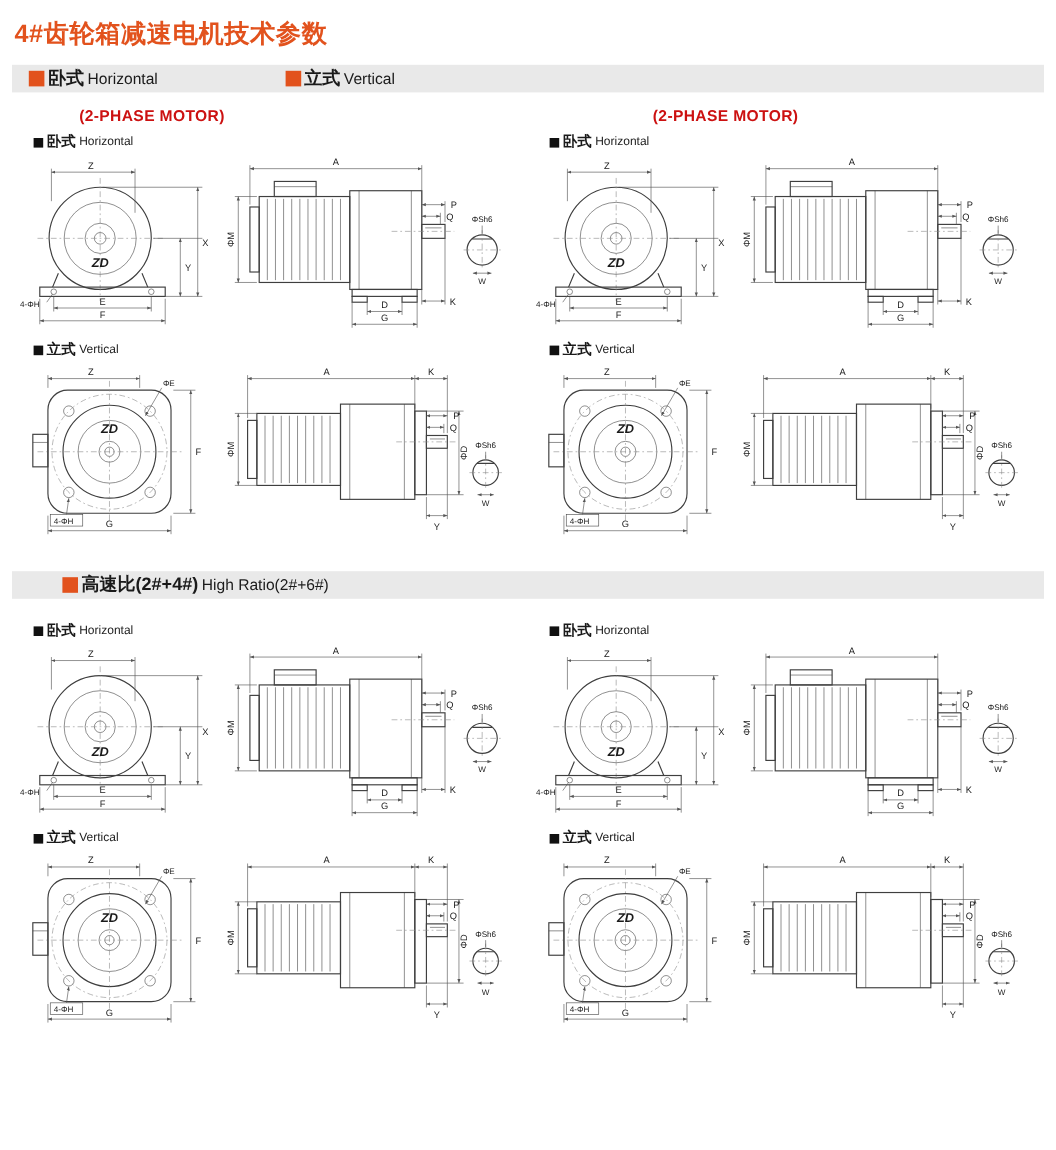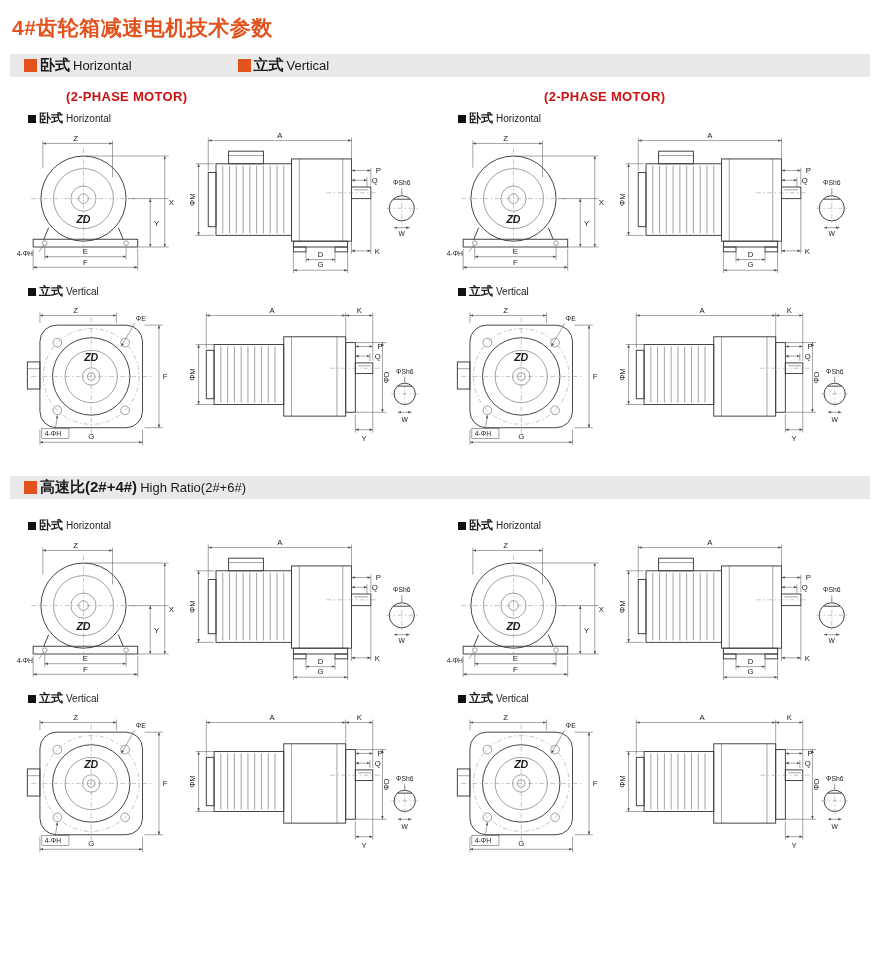--- a/index.html
+++ b/index.html
@@ -25,21 +25,21 @@
   .phase { color: #cc1111; font-weight: bold; font-size: 13px; margin: 8px 0 0 56px; letter-spacing: .3px; }
   .col.right .phase { margin-left: 104px; }
 
   .block { margin-top: 4px; }
   .blk-label { display: flex; align-items: center; margin: 6px 0 0 18px; }
   .sq-sm { width: 8px; height: 8px; background: #111; margin-right: 3px; }
   .blk-cn { font-weight: bold; font-size: 12px; }
   .blk-en { font-size: 10px; margin-left: 3px; color: #222; }
   .views { display: flex; align-items: flex-start; margin-left: 4px; }
 
-  .section2-gap { margin-top: 26px; }
+  .section2-gap { margin-top: 26px; padding-left: 28px; }
 
   
   svg text { font-family: "Liberation Sans", sans-serif; fill: #1a1a1a; }
   .outline { fill: none; stroke: #3f3f3f; stroke-width: 1; }
   .thin    { fill: none; stroke: #3f3f3f; stroke-width: .5; }
   .ext     { fill: none; stroke: #555;    stroke-width: .55; }
   .dash    { fill: none; stroke: #888;    stroke-width: .5; stroke-dasharray: 5 2.5 1.5 2.5; }
   .dimt  { font-size: 8px; }
   .dimt7 { font-size: 7px; }
   .logo  { font-size: 11px; font-style: italic; font-weight: bold; }

